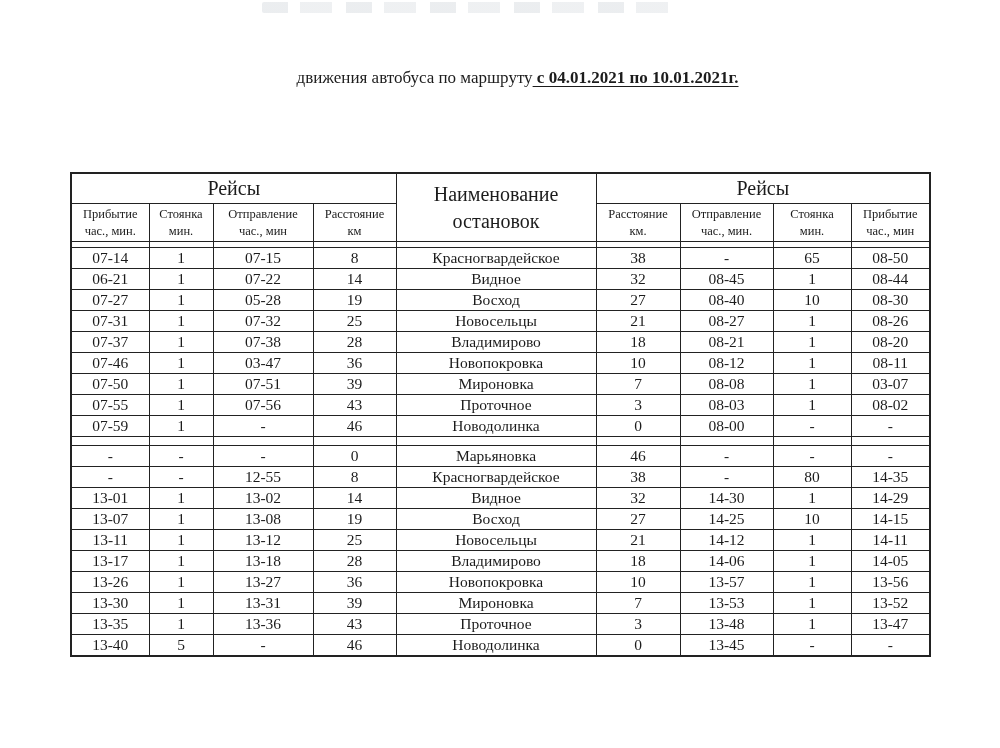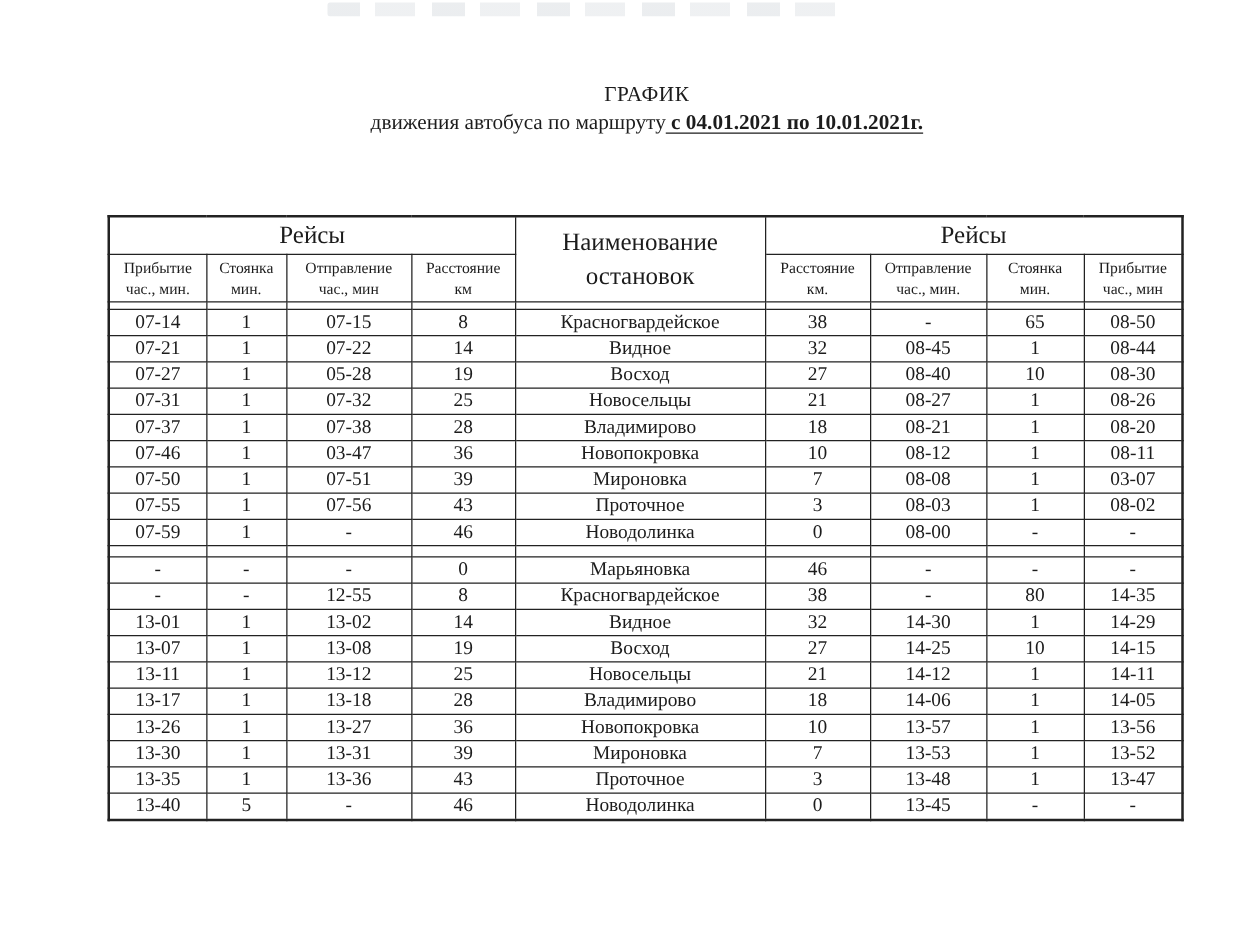--- a/index.html
+++ b/index.html
@@ -56,21 +56,21 @@
   .t-line3 {
     font-size: 21px;
     font-weight: bold;
     margin-top: 6px;
     letter-spacing: 0.3px;
   }
 
   table.schedule {
     position: absolute;
     top: 172px;
-    left: 86px;
+    left: 70px;
     width: 859px;
     border-collapse: collapse;
     table-layout: fixed;
     border: 2px solid #222222;
   }
   table.schedule td {
     border: 1px solid #222222;
     text-align: center;
     vertical-align: middle;
     padding: 0;
@@ -105,21 +105,20 @@
     height: 20px;
     font-size: 15.5px;
   }
 </style>
 </head>
 <body>
 
 <div class="top-artifact"></div>
 
 <div class="titles">
-  <div class="t-line1">ГРАФИК</div>
   <div class="t-line2">
     <span>движения автобуса по маршруту</span><span class="dates"> с 04.01.2021 по 10.01.2021г.</span>
   </div>
 </div>
 
 <table class="schedule">
   <colgroup>
     <col style="width:78px">
       <col style="width:64px">
       <col style="width:100px">
@@ -189,21 +188,21 @@
         <td>1</td>
         <td>07-15</td>
         <td>8</td>
         <td>Красногвардейское</td>
         <td>38</td>
         <td>-</td>
         <td>65</td>
         <td>08-50</td>
       </tr>
       <tr class="data-row">
-        <td>07-21</td>
+        <td>06-21</td>
         <td>1</td>
         <td>07-22</td>
         <td>14</td>
         <td>Видное</td>
         <td>32</td>
         <td>08-45</td>
         <td>1</td>
         <td>08-44</td>
       </tr>
       <tr class="data-row">

